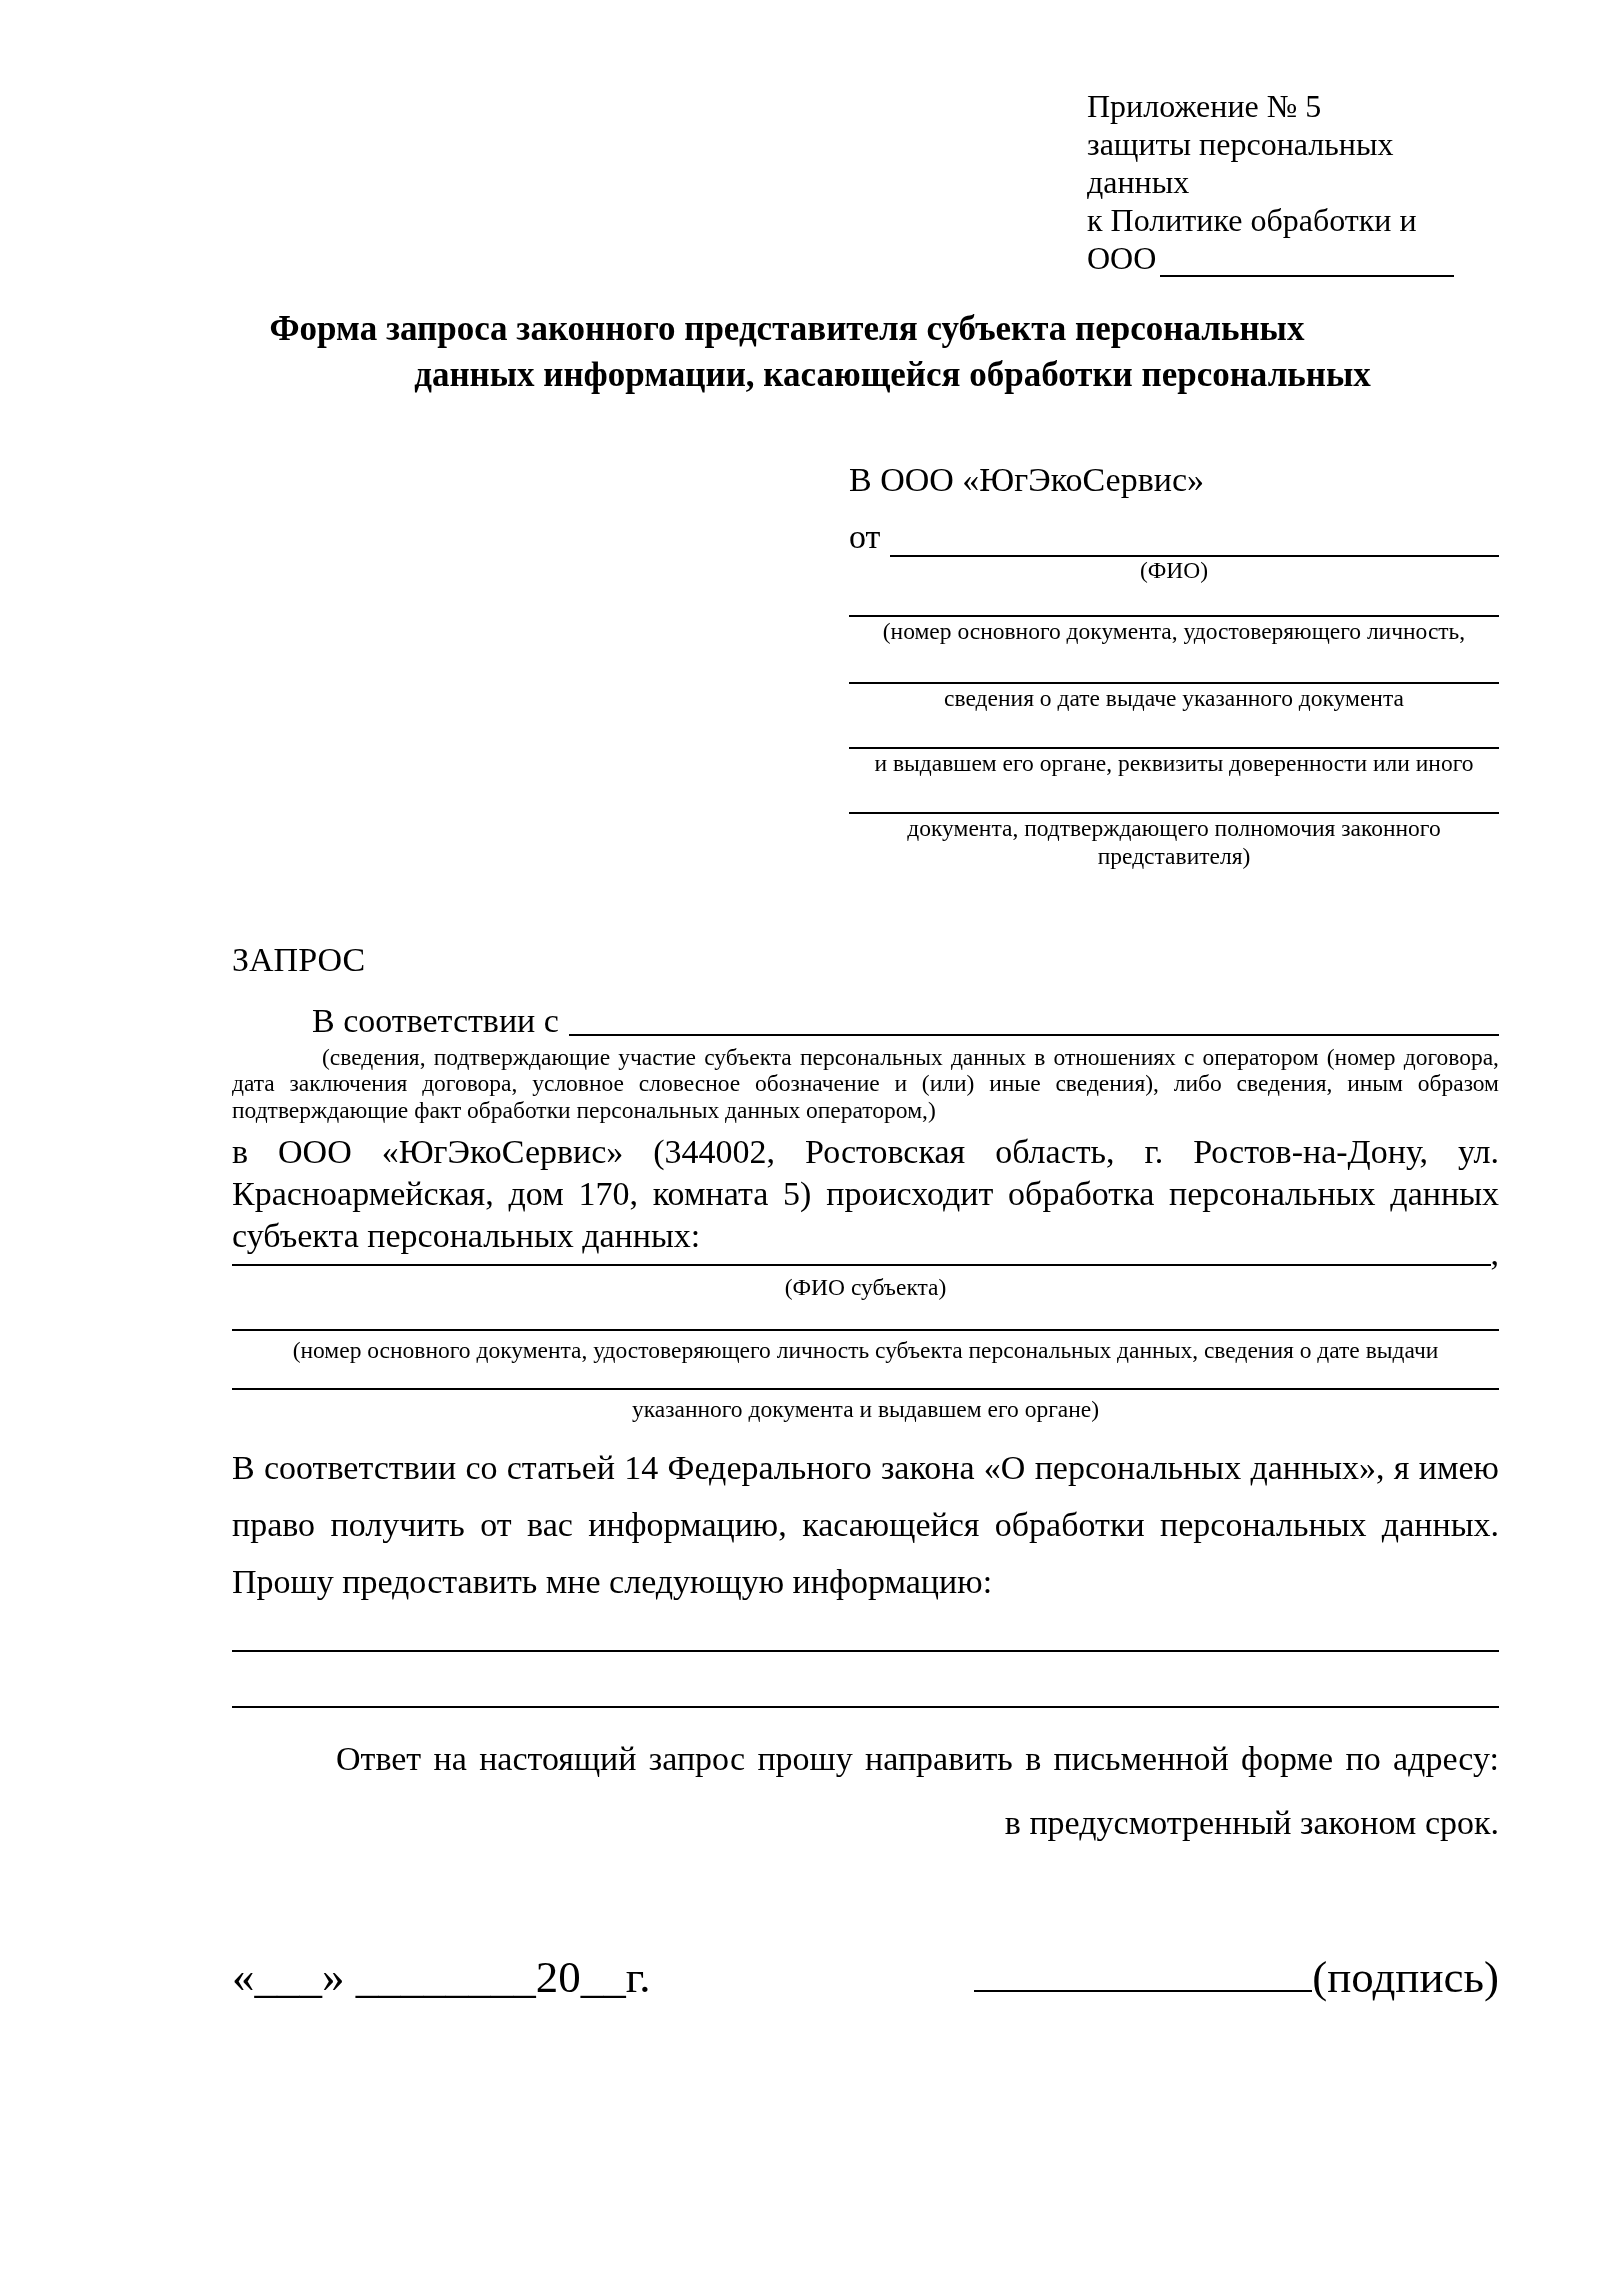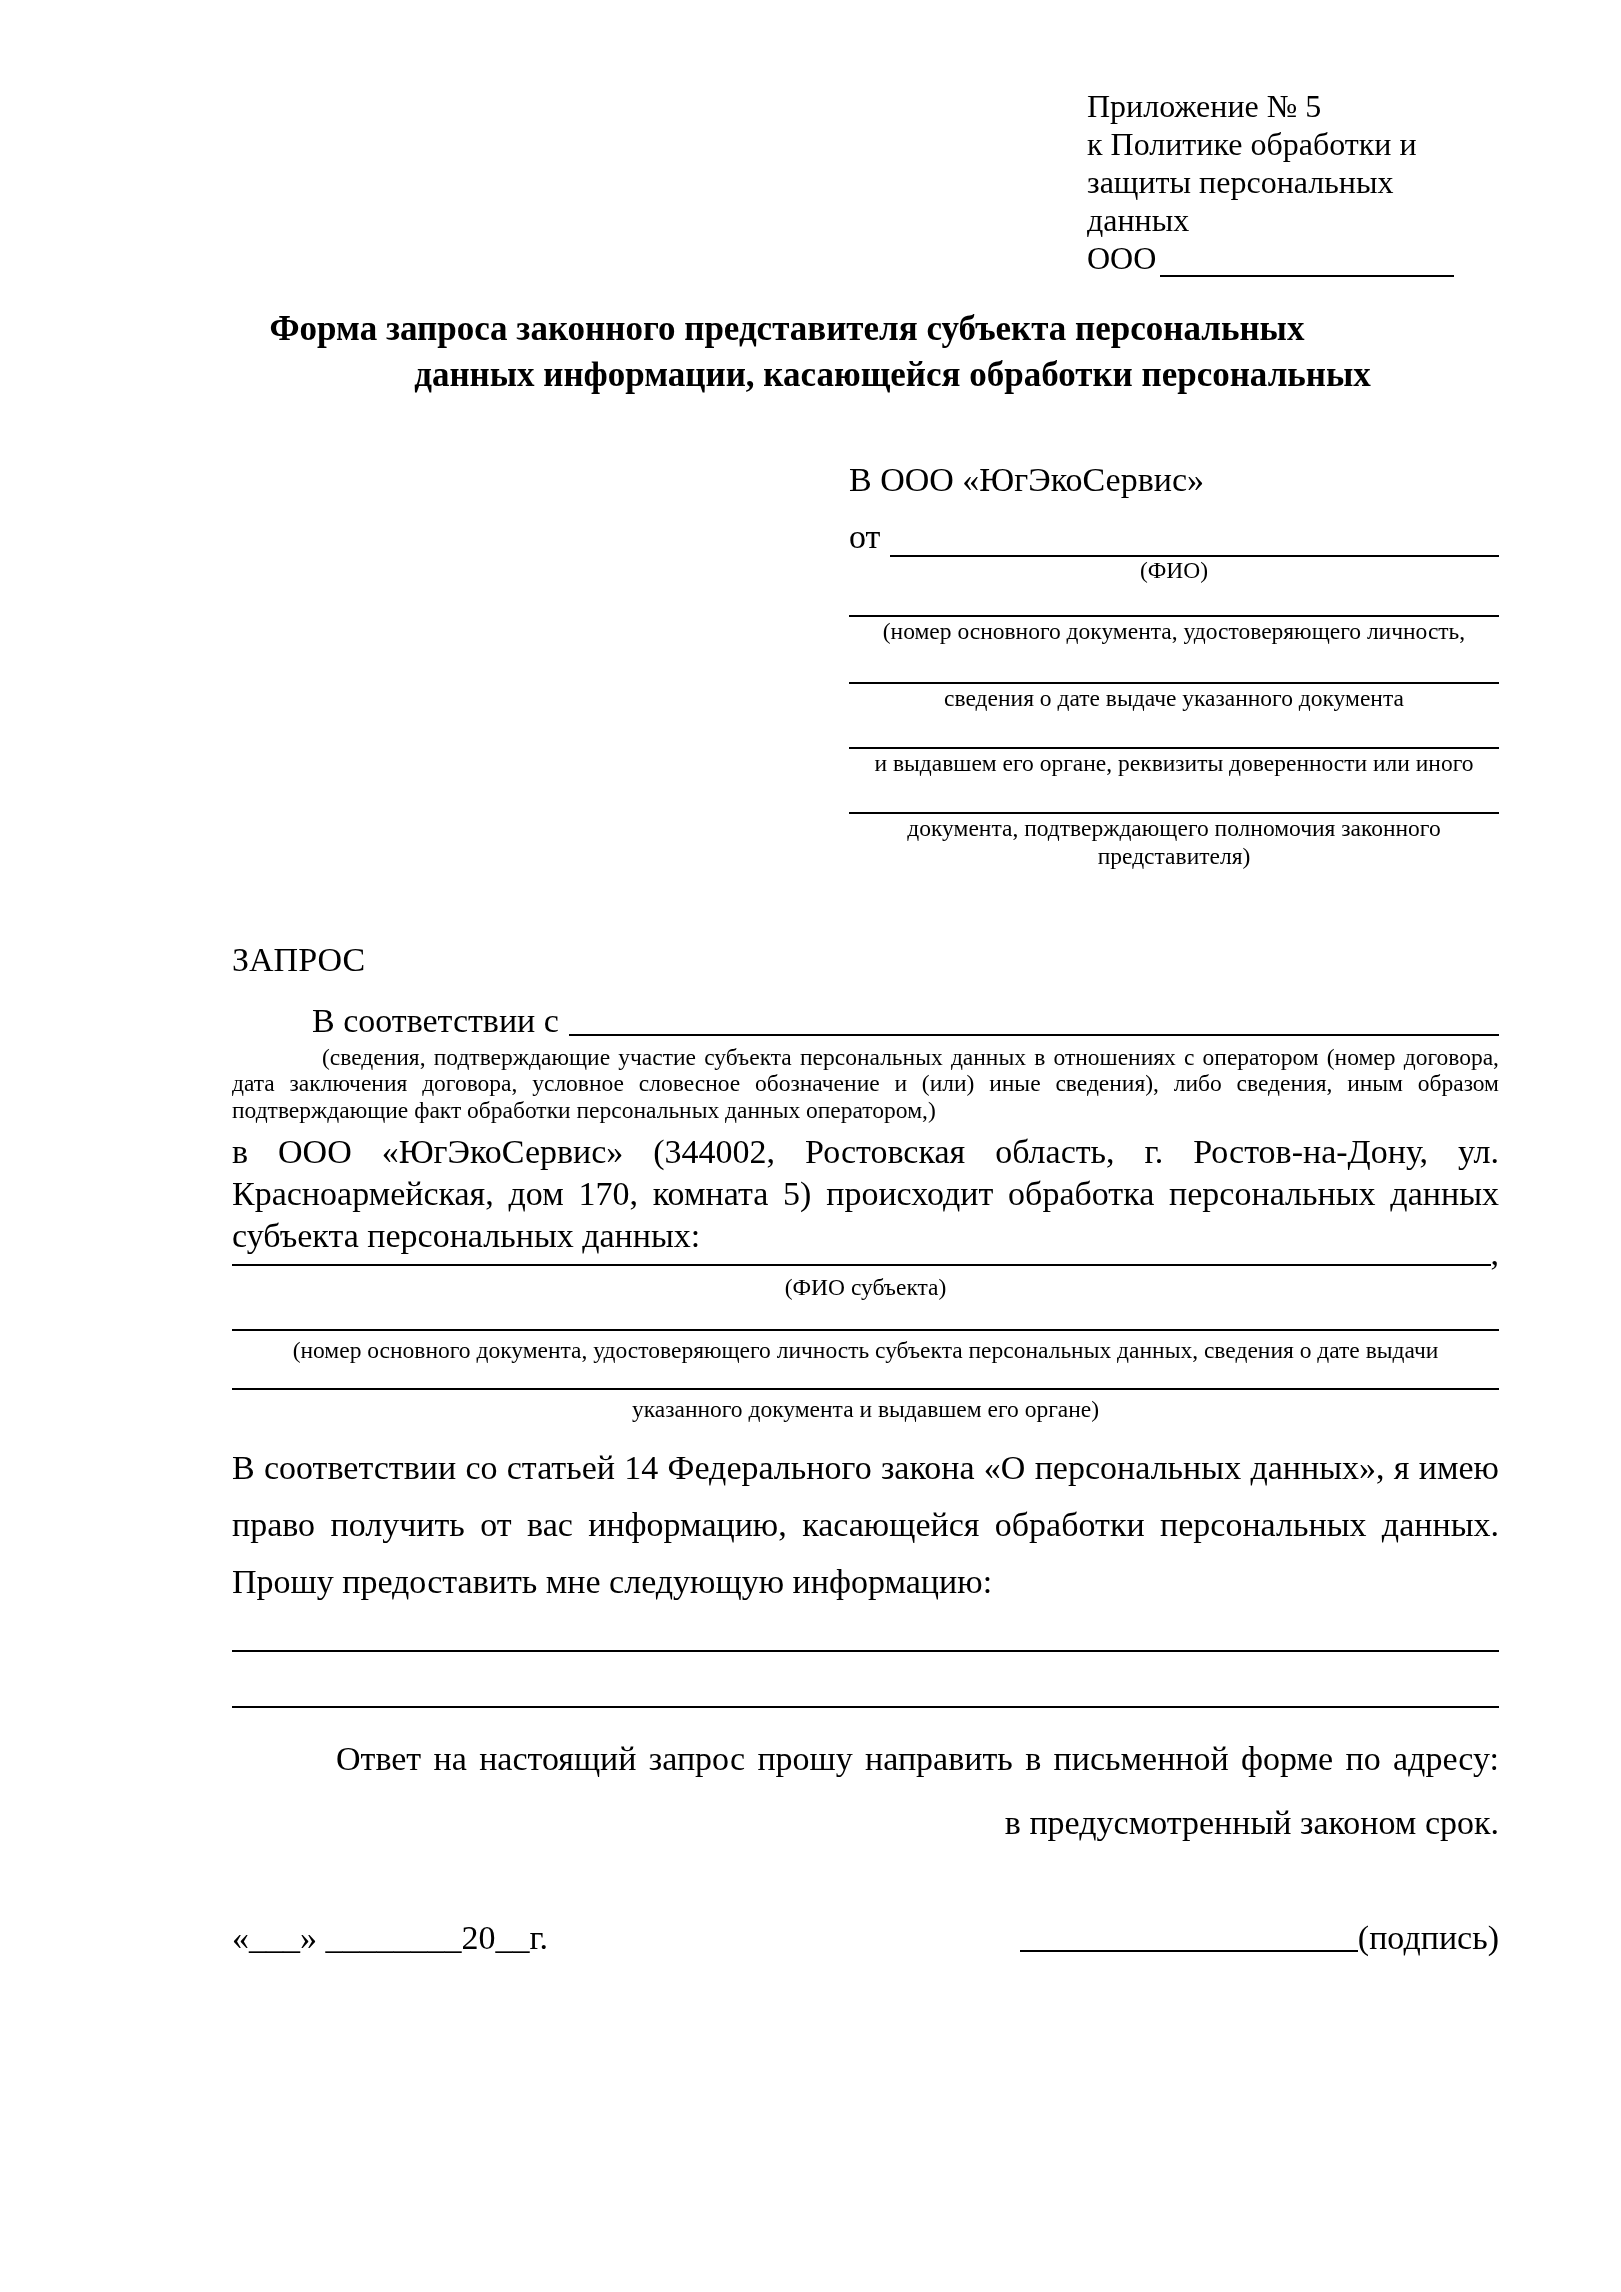--- a/index.html
+++ b/index.html
@@ -57,35 +57,35 @@
   .law-par { margin-top: 15.7px; font-size: 34px; line-height: 57px; text-align: justify; }
 
   .blank-line-1 { height: 40px; }
   .blank-line-2 { height: 54px; }
 
   .answer-par { margin-top: 29px; font-size: 34px; line-height: 43px; text-align: justify; text-align-last: justify; text-indent: 104px; }
   .address-row { display: flex; align-items: flex-end; margin-top: 11.8px; font-size: 34px; line-height: 43px; flex-direction: column; }
   .address-line { flex: 1; margin-bottom: 6.9px; height: 0; }
   .answer-suffix { flex: none; white-space: nowrap; }
 
-  .footer-row { margin-top: 72px; display: flex; justify-content: space-between; align-items: flex-end; font-size: 34px; line-height: 43px; text-align: center; }
+  .footer-row { margin-top: 112px; display: flex; justify-content: space-between; align-items: flex-end; font-size: 45px; line-height: 43px; text-align: center; }
   .date-line { white-space: pre; }
   .signature-block { display: flex; align-items: flex-end; }
   .signature-line { width: 338px; margin-bottom: 6.9px; height: 0; }
   .signature-caption { white-space: nowrap; }
 </style>
 </head>
 <body>
 
 <div class="page">
 
   <div class="appendix">
     <div>Приложение № 5</div>
+    <div>защиты персональных данных</div>
     <div>к Политике обработки и</div>
-    <div>защиты персональных данных</div>
     <div class="company-row">
       <span>ООО</span>
       <span class="u company-line"></span>
     </div>
   </div>
 
   <div class="title">
     <div class="title-l1">Форма запроса законного представителя субъекта персональных</div>
     <div class="title-l2">данных информации, касающейся обработки персональных</div>
   </div>

